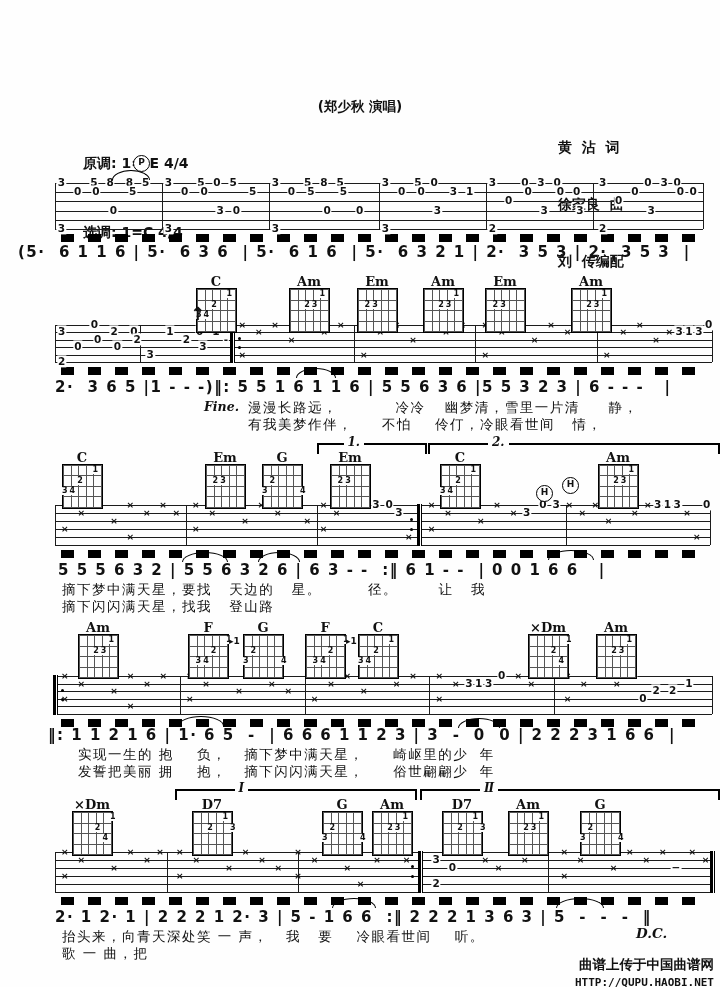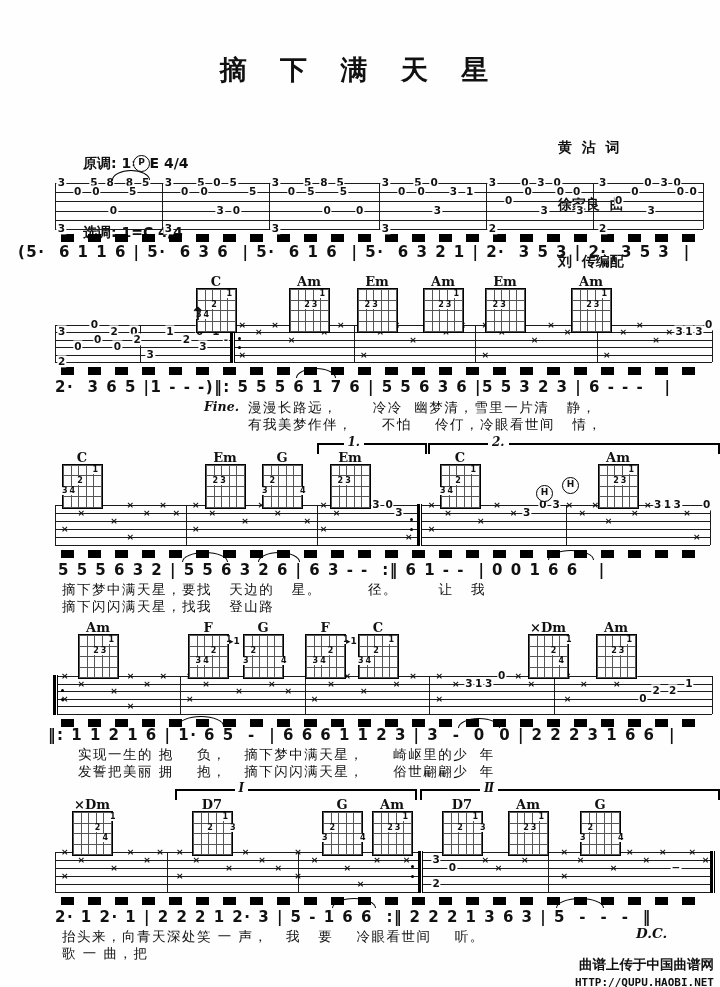--- a/index.html
+++ b/index.html
@@ -37,21 +37,21 @@
   .arc{position:absolute;height:9px;border:1.5px solid #000;border-bottom:none;
        border-radius:50% 50% 0 0/100% 100% 0 0}
   .hcirc{position:absolute;width:15px;height:15px;border:1.5px solid #000;border-radius:50%;
          font:700 9px "DejaVu Sans",sans-serif;text-align:center;line-height:13px;background:#fefefe}
   .arrow{position:absolute;font:700 18px "DejaVu Sans",sans-serif;line-height:1}
 </style>
 </head>
 <body>
 
 <div id="page">
-  <div class="title">摘 下 满 天 星</div>
+  <div class="subtitle">(郑少秋  演唱)</div>
   <div class="keys">
     <div>原调: 1=♭E 4/4</div>
     <div>选调: 1=C 4/4</div>
   </div>
   <div class="credits">
     <div>黄  沾  词</div>
     <div>徐家良  曲</div>
     <div>刘  传编配</div>
   </div>
 
@@ -229,23 +229,23 @@
         <div class="chord-grid" style="left: 485px; top: 288px;">
           <div class="finger" style="left: 5.6px; top: 11.5px;">2</div>
           <div class="finger" style="left: 13.2px; top: 11.5px;">3</div>
         </div>
         <div class="chord-name" style="left: 561px; top: 274px; width: 60px;">Am</div>
         <div class="chord-grid" style="left: 571px; top: 288px;">
           <div class="finger" style="left: 28.4px; top: 1px;">1</div>
           <div class="finger" style="left: 13.2px; top: 11.5px;">2</div>
           <div class="finger" style="left: 20.8px; top: 11.5px;">3</div>
         </div>
-        <div class="jianpu" style="left: 55px; top: 378px;">2·  3 6 5 |1 - - -)‖: 5 5 5 6 1 7 6 | 5 5 6 3 6 |5 5 3 2 3 | 6 - - -   |</div>
+        <div class="jianpu" style="left: 55px; top: 378px;">2·  3 6 5 |1 - - -)‖: 5 5 1 6 1 1 6 | 5 5 6 3 6 |5 5 3 2 3 | 6 - - -   |</div>
         <div class="fine" style="left: 204px; top: 399px;">Fine.</div>
-        <div class="lyrics" style="left: 248px; top: 399px;">漫漫长路远，      冷冷  幽梦清，雪里一片清   静，</div>
+        <div class="lyrics" style="left: 248px; top: 399px; font-family: Liberation Mono, monospace;">漫漫长路远，      冷冷  幽梦清，雪里一片清   静，</div>
         <div class="lyrics" style="left: 248px; top: 416px;">有我美梦作伴，     不怕    伶仃，冷眼看世间   情，</div>
       </div>
       <div class="system" style="">
         <div class="staff-line" style="left: 55px; top: 505px; width: 655px;"></div>
         <div class="staff-line" style="left: 55px; top: 513px; width: 655px;"></div>
         <div class="staff-line" style="left: 55px; top: 521px; width: 655px;"></div>
         <div class="staff-line" style="left: 55px; top: 529px; width: 655px;"></div>
         <div class="staff-line" style="left: 55px; top: 537px; width: 655px;"></div>
         <div class="staff-line" style="left: 55px; top: 545px; width: 655px;"></div>
         <div class="barline" style="left: 55px; top: 505px; height: 40px;"></div>

